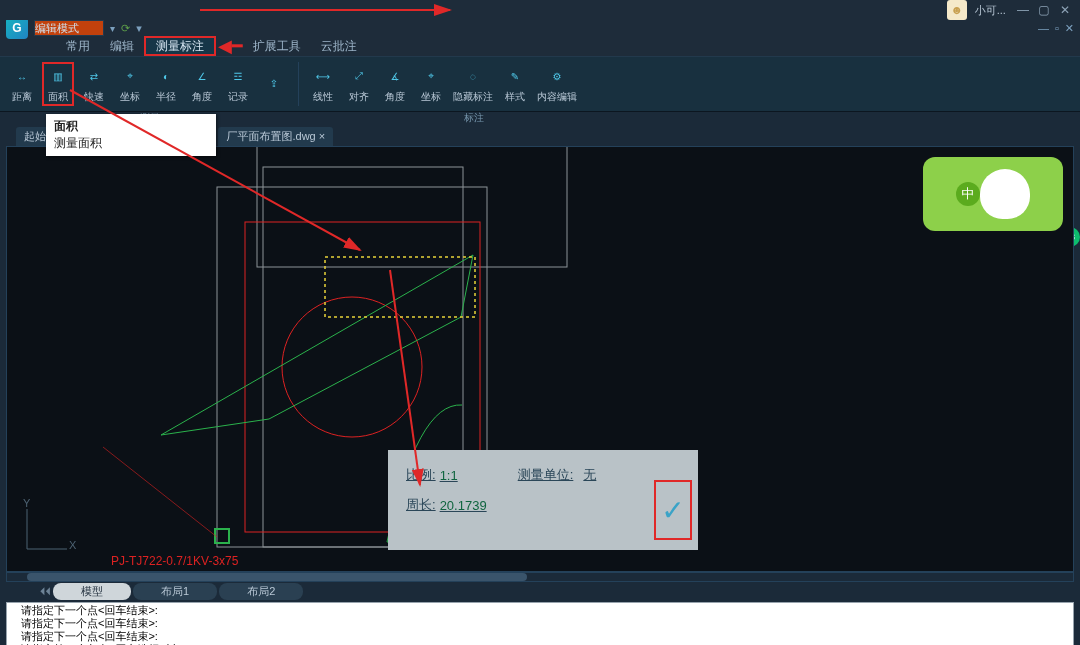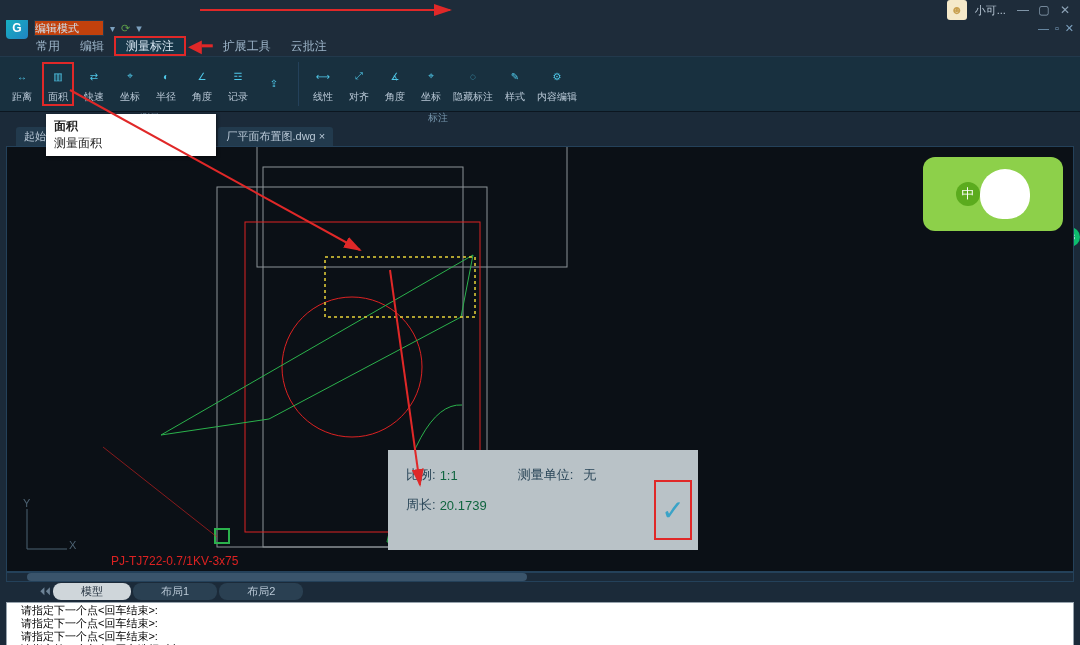--- a/index.html
+++ b/index.html
@@ -10,46 +10,46 @@
   .title-file { color: #6a7c8c; }
   .title-right { position: absolute; right: 6px; display: flex; align-items: center; gap: 8px; }
   .avatar { width: 20px; height: 20px; background: #f5e9c9; border-radius: 3px; display: flex; align-items: center; justify-content: center; font-size: 12px; color: #c8a050; }
   .user-name { font-size: 11px; color: #b9c8d6; }
   .win-btns span { display: inline-block; width: 18px; text-align: center; color: #8da3b6; font-size: 12px; }
   .qa-row { height: 16px; display: flex; align-items: center; background: #1e2c3a; font-size: 11px; padding-left: 6px; gap: 6px; }
   .logo { width: 22px; height: 22px; background: linear-gradient(135deg,#16b3c0,#2084c4); border-radius: 4px; display: flex; align-items: center; justify-content: center; color: #fff; font-weight: bold; font-size: 12px; }
   .mode-select { background: #c2410c; color: #cfe0ed; border: 1px solid #23394d; height: 16px; font-size: 11px; width: 70px; }
   .mode-arrow { color: #7ca0be; font-size: 10px; }
   .qa-right { margin-left: auto; margin-right: 6px; color: #7ca0be; font-size: 11px; display: flex; gap: 6px; }
-  .menubar { height: 20px; display: flex; align-items: stretch; background: #1e2c3a; padding-left: 26px; font-size: 12px; }
+  .menubar { height: 20px; display: flex; align-items: stretch; background: #1e2c3a; padding-left: 56px; font-size: 12px; }
   .menu-item { padding: 2px 10px; color: #9db5c9; display: flex; align-items: center; }
   .menu-item.active { background: #163648; color: #d7e6f2; border: 2px solid #e02828; }
   .menu-arrow { color: #e02828; font-size: 18px; margin-left: 2px; align-self: center; }
   .ribbon { height: 56px; background: #18303f; display: flex; align-items: center; padding: 4px 6px; gap: 4px; border-top: 1px solid #22394c; border-bottom: 1px solid #0c1620; position: relative; }
   .rbtn { width: 32px; display: flex; flex-direction: column; align-items: center; gap: 2px; font-size: 10px; color: #b9c8d6; }
   .rbtn .icon { width: 24px; height: 24px; display: flex; align-items: center; justify-content: center; color: #4fc7e8; }
   .rbtn.highlight { border: 2px solid #e02828; }
   .sep { width: 1px; height: 44px; background: #24415a; margin: 0 4px; }
   .panel-label { position: absolute; bottom: -14px; font-size: 10px; color: #7796ad; }
-  .panel-label.l1 { left: 140px; } .panel-label.l2 { left: 428px; }
+  .panel-label.l1 { left: 140px; } .panel-label.l2 { left: 464px; }
   .ribbon-pad { height: 14px; background: #1b2a39; }
   .doc-tabs { height: 20px; background: #1b2a39; display: flex; align-items: flex-end; padding-left: 16px; font-size: 11px; gap: 2px; }
   .doc-tab { background: #223a4d; color: #b9c8d6; padding: 2px 8px; border-radius: 3px 3px 0 0; }
   .tooltip { position: absolute; left: 46px; top: 114px; background: #fff; color: #222; font-size: 12px; padding: 4px 8px; width: 170px; box-shadow: 1px 1px 3px #0008; z-index: 5; }
   .tooltip b { font-weight: bold; }
   .canvas { position: relative; height: 426px; background: #0b1016; border: 1px solid #24415a; margin: 0 6px; overflow: hidden; }
   .hscroll { height: 10px; background: #1b2a39; margin: 0 6px; border: 1px solid #24415a; display: flex; align-items: center; }
   .hscroll-thumb { height: 8px; width: 500px; background: #3a546b; margin-left: 20px; border-radius: 4px; }
   .badge { position: absolute; right: 0; top: 170px; width: 20px; height: 20px; background: #0dbd6e; border-radius: 50%; color: #fff; font-size: 9px; display: flex; align-items: center; justify-content: center; }
   .mascot { position: absolute; right: 10px; top: 10px; width: 140px; height: 74px; background: #8dd04a; border-radius: 12px; display: flex; align-items: center; justify-content: center; font-size: 13px; color: #fff; }
   .mascot .lab { background: #5bab1e; width: 24px; height: 24px; border-radius: 50%; display: flex; align-items: center; justify-content: center; }
   .mascot .blob { width: 50px; height: 50px; background: #fff; border-radius: 50% 50% 45% 45%; }
   .dwg svg { position: absolute; left: 0; top: 0; }
   .result-panel { position: absolute; left: 388px; top: 450px; width: 310px; height: 100px; background: #b9c2c7; color: #2a4658; font-size: 13px; padding: 10px 18px; }
-  .result-panel .row { display: flex; align-items: center; height: 30px; gap: 4px; }
+  .result-panel .row { display: flex; align-items: center; height: 30px; gap: 4px; text-decoration: underline; }
   .result-panel .row span.v { color: #10653f; }
   .result-panel .confirm { position: absolute; right: 6px; top: 30px; width: 38px; height: 60px; border: 2px solid #e02828; display: flex; align-items: center; justify-content: center; color: #3aa3c7; font-size: 28px; }
   .model-tabs { height: 18px; display: flex; align-items: center; gap: 2px; padding-left: 40px; font-size: 11px; background: #1b2a39; }
   .mtab { padding: 1px 28px; background: #2a4052; color: #b9c8d6; border-radius: 8px; }
   .mtab.active { background: #cfd6da; color: #1e2c3a; }
   .cmdbox { height: 48px; background: #fff; margin: 2px 6px; font-size: 11px; color: #000; overflow: hidden; padding: 1px 14px; line-height: 13px; border: 1px solid #97a3ad; }
   .cmdbox .prompt { display: block; }
   .red-arrow-svg { position: absolute; pointer-events: none; z-index: 10; }
   .axis { position: absolute; left: 10px; bottom: 10px; color: #4d6272; font-size: 11px; }
   .hl-box { border: 2px solid #e02828; }

